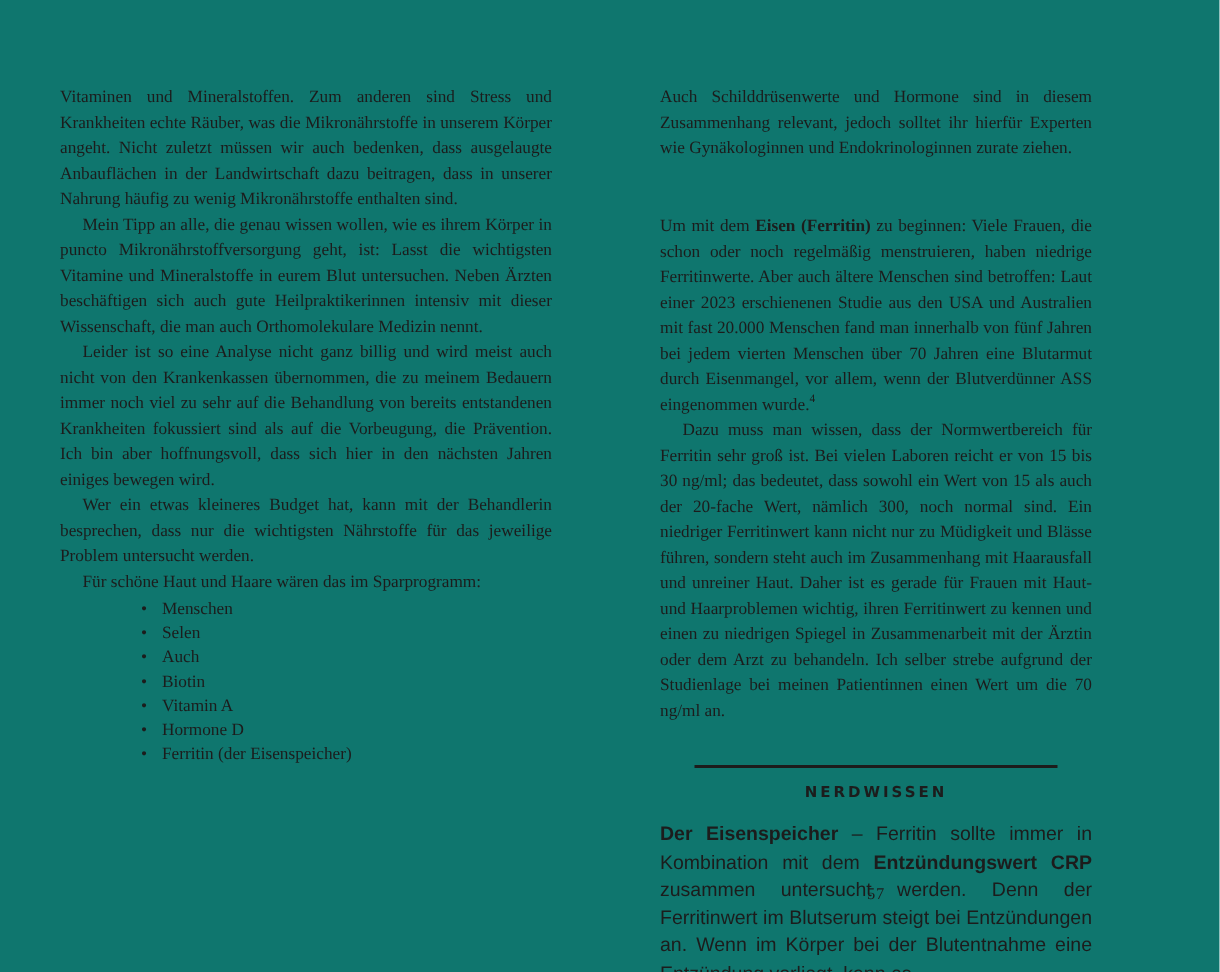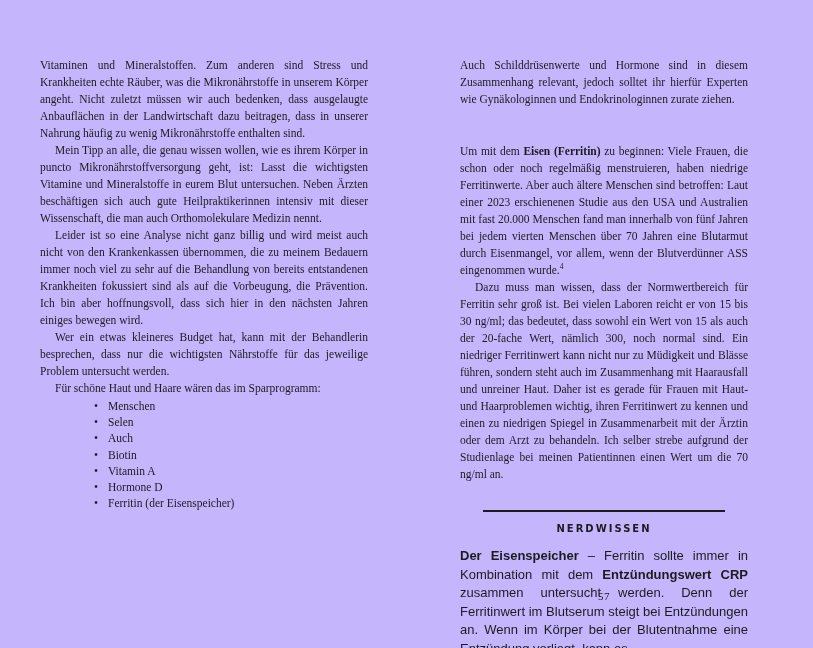--- a/index.html
+++ b/index.html
@@ -11,29 +11,29 @@
     width: 813px;
     height: 648px;
     font-family: "Liberation Serif", "DejaVu Serif", serif;
     color: #1c1c1c;
     overflow: hidden;
   }
   .spread {
     position: relative;
     width: 813px;
     height: 648px;
-    background: #c4b5fd;
+    background: #0f766e;
   }
   .page {
     position: absolute;
     top: 57px;
     bottom: 0;
   }
   .page.left  { left: 40px;  width: 328px; }
-  .page.right { left: 460px; width: 288px; }
+  .page.right { left: 440px; width: 288px; }
 
   .para {
     margin: 0;
     font-size: 11.5px;
     line-height: 17px;
     text-align: justify;
     hyphens: auto;
     -webkit-hyphens: auto;
   }
   .para.indent { text-indent: 15px; }

